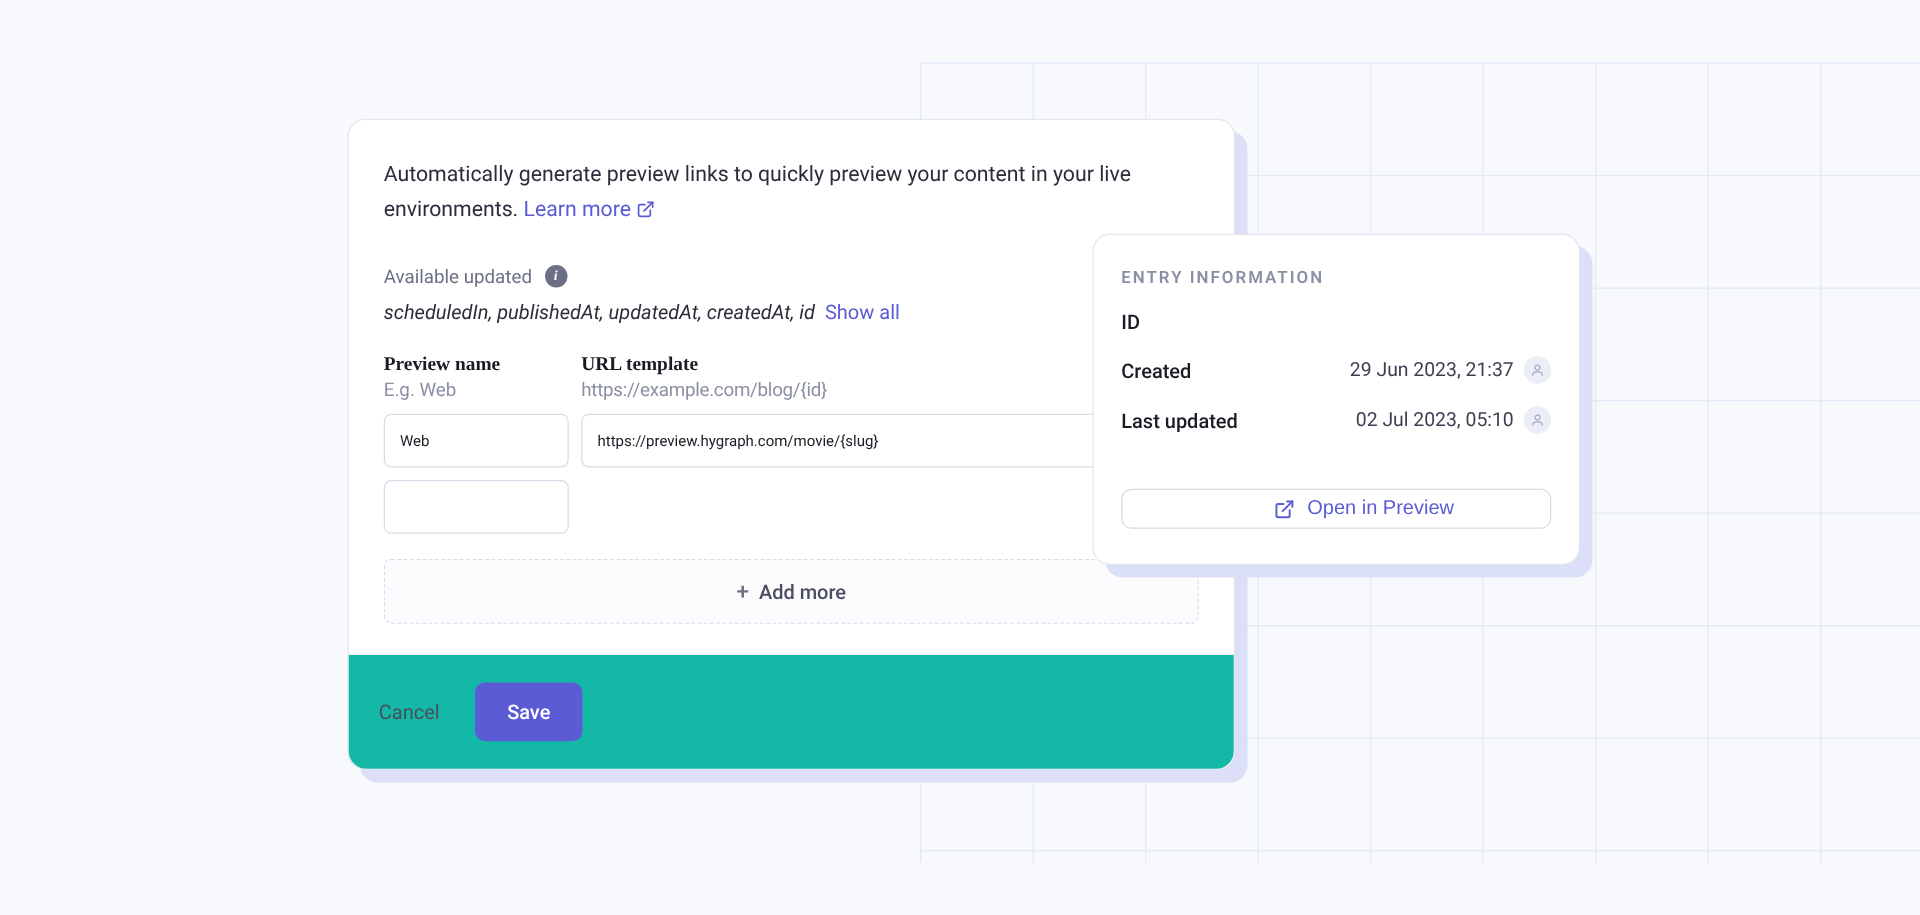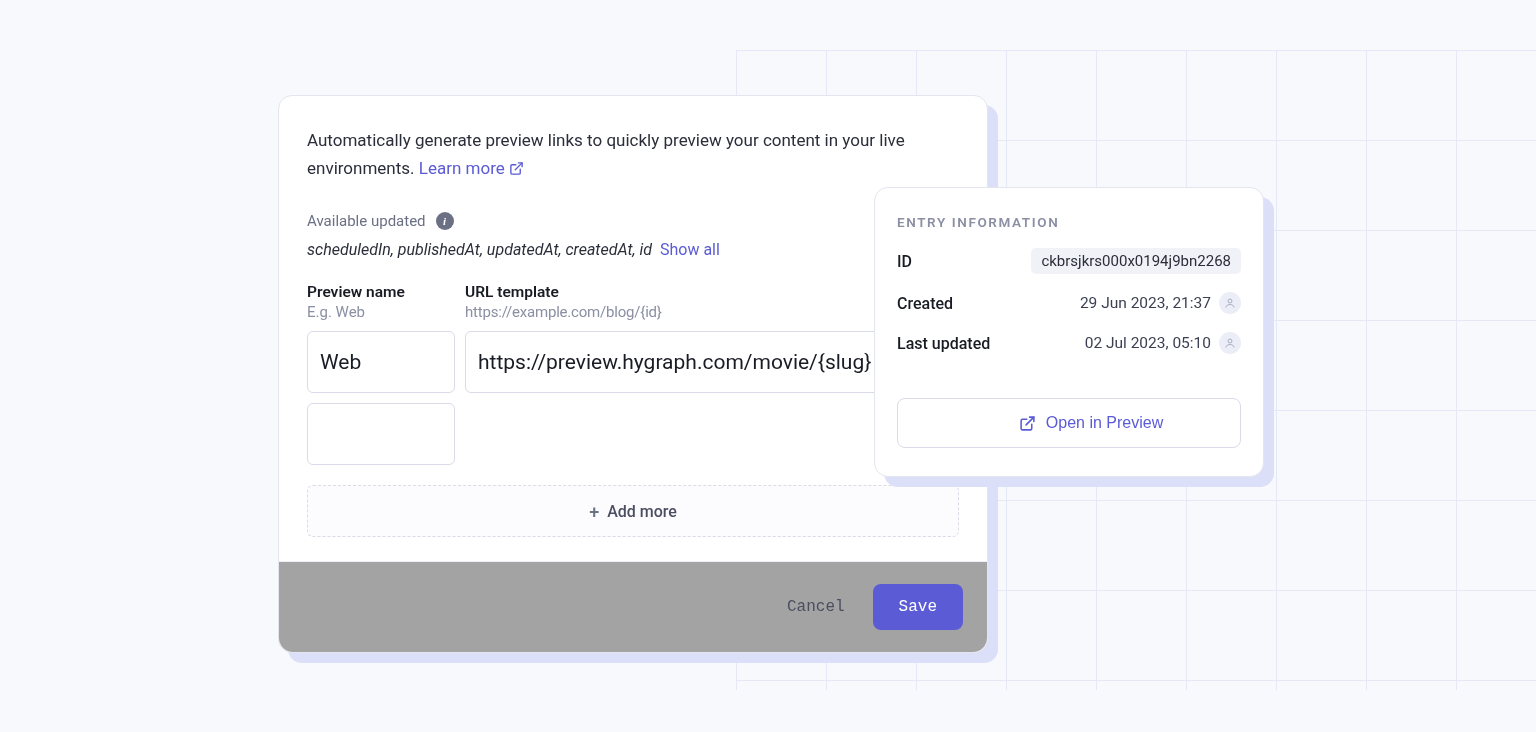--- a/index.html
+++ b/index.html
@@ -48,55 +48,54 @@
   .fields-list { margin-top: 10px; font-size: 16px; color: #2b2e3a; font-style: italic; }
   .show-all { color: #5b5bd6; font-style: normal; margin-left: 8px; cursor: pointer; }
 
   .form-grid {
     margin-top: 24px;
     display: grid;
     grid-template-columns: 148px 1fr;
     column-gap: 10px;
     row-gap: 10px;
   }
-  .col-head-strong { font-size: 15.5px; font-weight: 600; color: #1a1c25; }
+  .col-head-strong { font-size: 15.5px; font-weight: 600; color: #1a1c25; font-family: Liberation Serif, serif; }
   .col-head-hint { font-size: 15px; color: #8a8fa3; margin-top: 2px; }
   .col-head-hint.tight { letter-spacing: -0.2px; }
   .inp {
     width: 100%;
-    height: 62px;
+    height: 43px;
     border: 1px solid #d9dce8;
     border-radius: 6px;
     padding: 0 12px;
-    font-size: 21px;
+    font-size: 12px;
     color: #1a1c25;
     font-family: inherit;
     background: #fff;
   }
 
   .add-more {
     margin-top: 20px;
     height: 52px;
     border: 1.5px dashed #d9dce8;
     border-radius: 6px;
     background: #fcfcfe;
     display: flex; align-items: center; justify-content: center;
     gap: 8px;
     color: #4a4e60; font-size: 16px; font-weight: 500;
     cursor: pointer;
   }
   .plus { font-size: 18px; color: #6b7084; }
 
   .card-footer {
     border-top: 1px solid #eef0f7;
-    background: #a3a3a3;
+    background: #14b8a6;
     padding: 22px 24px;
-    display: flex; justify-content: flex-end; gap: 28px; align-items: center;
+    display: flex; justify-content: flex-start; gap: 28px; align-items: center;
     border-radius: 0 0 14px 14px;
-    font-family: Liberation Mono, monospace;
   }
   .btn-cancel { color: #4a4e60; font-size: 16px; background: none; border: none; cursor: pointer; font-family: inherit; }
   .btn-save {
     background: #5b5bd6; color: #fff; border: none; border-radius: 8px;
     padding: 14px 26px; font-size: 16px; font-weight: 500; cursor: pointer; font-family: inherit;
   }
 
   .card-side {
     position: absolute;
     left: 874px;
@@ -122,21 +121,21 @@
   .avatar-ph {
     width: 22px; height: 22px; border-radius: 50%; background: #eceef7;
     display: flex; align-items: center; justify-content: center;
   }
   .avatar-ph svg { width: 12px; height: 12px; stroke: #a7acc2; fill: none; stroke-width: 2; }
 
   .preview-section { margin-top: 44px; }
   .open-preview-btn {
     margin-top: 16px;
     width: 100%;
-    height: 50px;
+    height: 32px;
     border: 1px solid #d9dce8;
     border-radius: 8px;
     background: #fff;
     display: flex; align-items: center; justify-content: center;
     gap: 10px;
     color: #5b5bd6; font-size: 16px; font-weight: 500;
     cursor: pointer;
     padding-left: 44px;
   }
 </style>
@@ -207,21 +206,20 @@
     <button class="btn-cancel">Cancel</button>
     <button class="btn-save">Save</button>
   </div>
 </div>
 
 <div class="card-side">
   <div class="section-title">ENTRY INFORMATION</div>
 
   <div class="info-row">
     <span class="k">ID</span>
-    <span class="id-badge">ckbrsjkrs000x0194j9bn2268</span>
   </div>
 
   <div class="info-row">
     <span class="k">Created</span>
     <span class="val-with-avatar">
       <span class="v">29 Jun 2023, 21:37</span>
       <span class="avatar-ph">
         <svg viewBox="0 0 24 24">
             <circle cx="12" cy="8" r="4"></circle>
             <path d="M4 21c0-4 4-6 8-6s8 2 8 6"></path>

